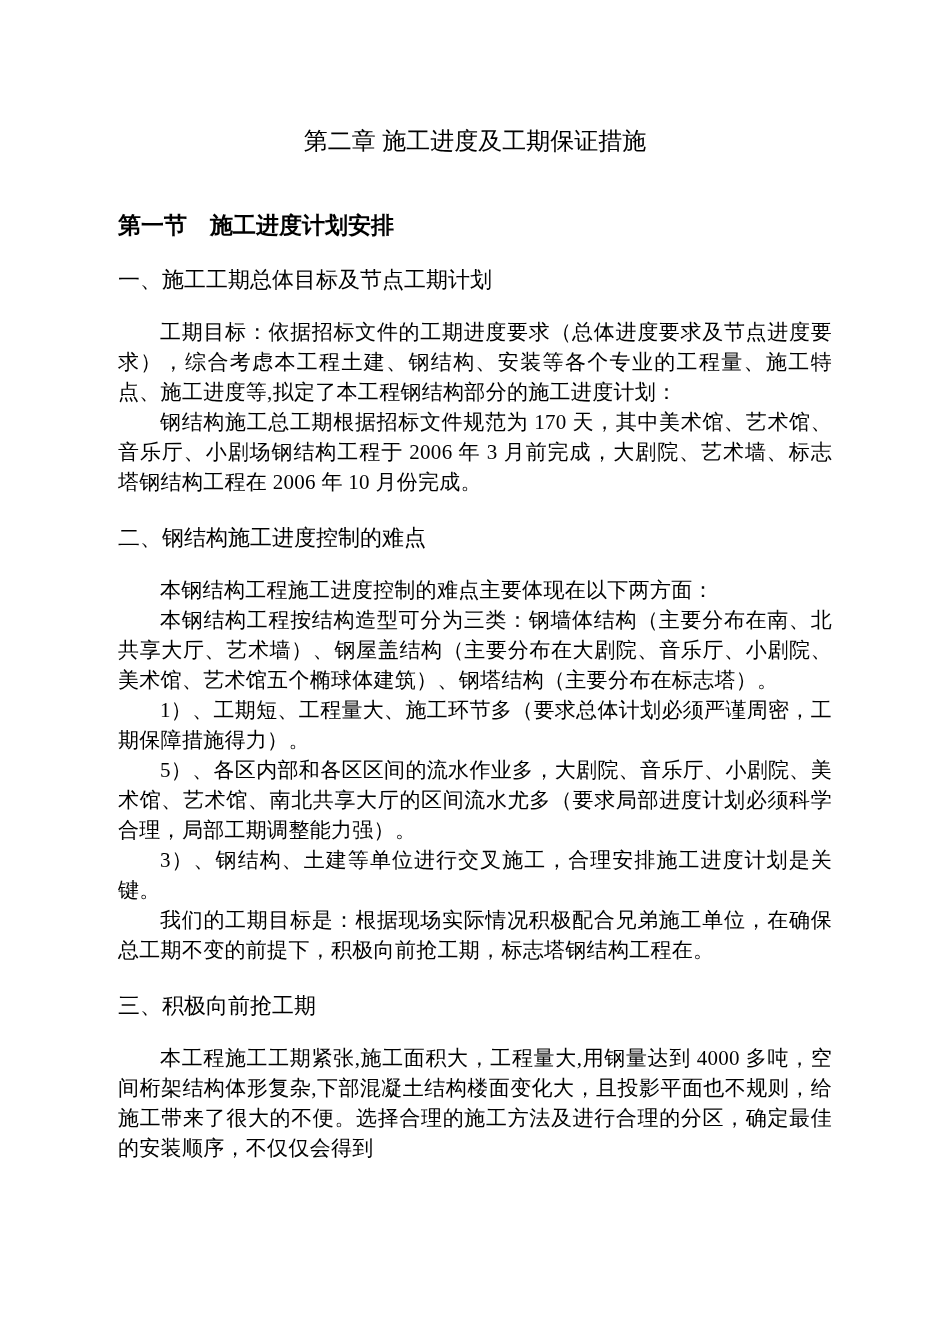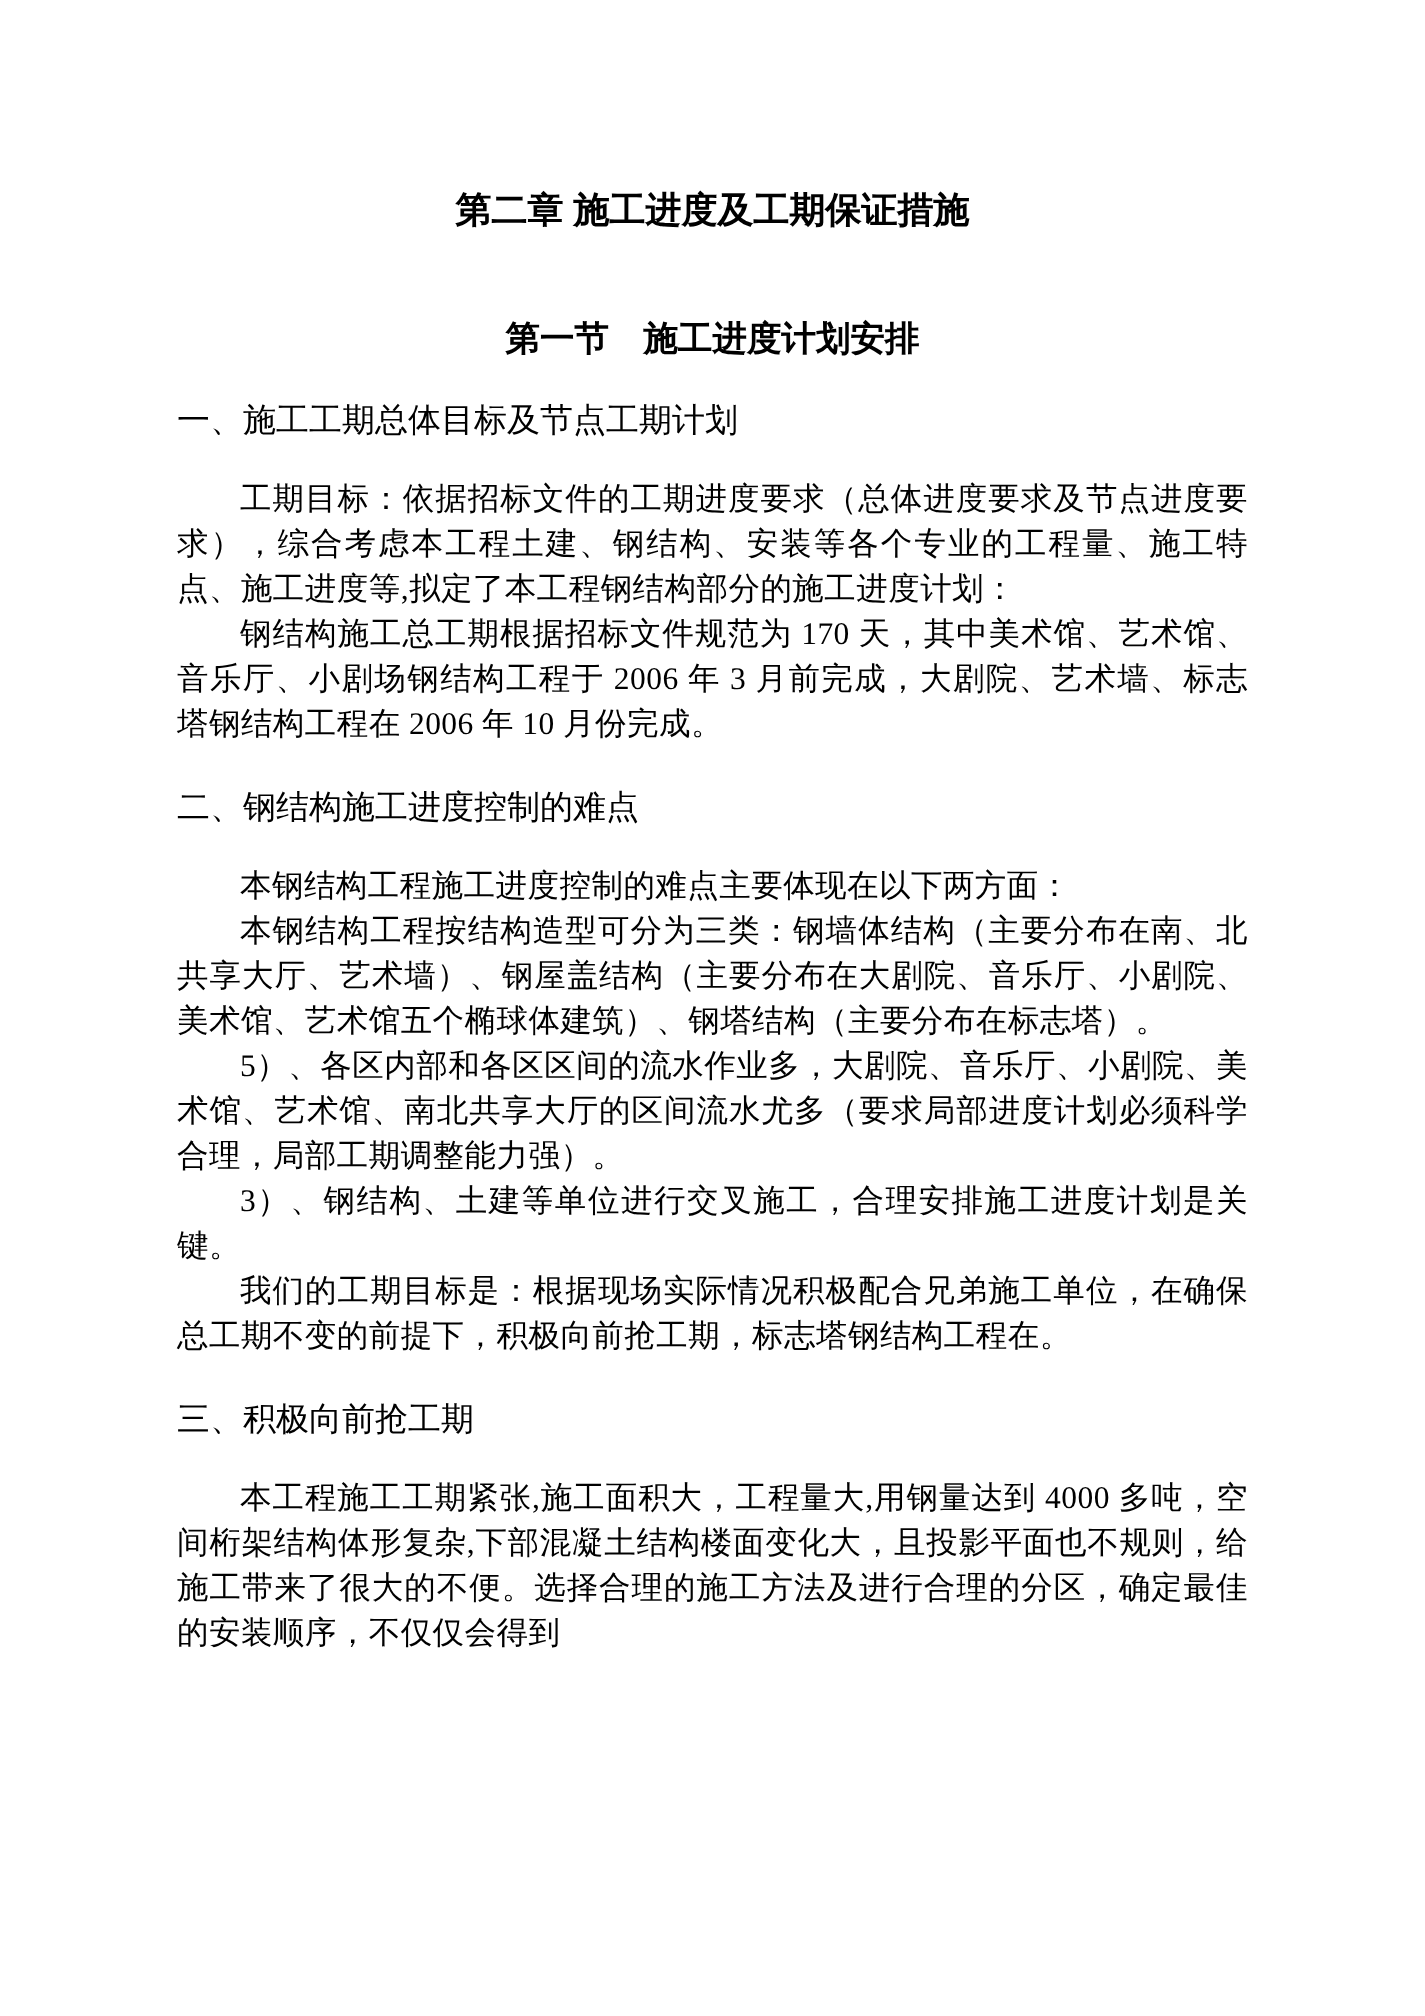--- a/index.html
+++ b/index.html
@@ -18,27 +18,26 @@
     padding: 127px 118px 0 118px;
     font-family: "Liberation Serif", "DejaVu Serif", serif;
     font-size: 21px;
     line-height: 30px;
     overflow: hidden;
   }
   .chapter-title {
     margin: 0;
     text-align: center;
     font-family: "Liberation Sans", "DejaVu Sans", sans-serif;
-    font-weight: bold;
+    font-weight: normal;
     font-size: 24px;
     line-height: 28px;
   }
   .section-title {
     margin: 56px 0 0 0;
-    text-align: center;
     font-family: "Liberation Sans", "DejaVu Sans", sans-serif;
     font-weight: bold;
     font-size: 23px;
     line-height: 28px;
   }
   .sec-heading {
     margin: 27px 0 23px 0;
     font-family: "Liberation Sans", "DejaVu Sans", sans-serif;
     font-weight: normal;
     font-size: 22px;
@@ -64,20 +63,21 @@
   <section>
     <h3 class="sec-heading">一、施工工期总体目标及节点工期计划</h3>
     <p class="doc-para">工期目标：依据招标文件的工期进度要求（总体进度要求及节点进度要求），综合考虑本工程土建、钢结构、安装等各个专业的工程量、施工特点、施工进度等,拟定了本工程钢结构部分的施工进度计划：</p>
     <p class="doc-para">钢结构施工总工期根据招标文件规范为 170 天，其中美术馆、艺术馆、音乐厅、小剧场钢结构工程于 2006 年 3 月前完成，大剧院、艺术墙、标志塔钢结构工程在 2006 年 10 月份完成。</p>
   </section>
 
   <section>
     <h3 class="sec-heading">二、钢结构施工进度控制的难点</h3>
     <p class="doc-para">本钢结构工程施工进度控制的难点主要体现在以下两方面：</p>
     <p class="doc-para">本钢结构工程按结构造型可分为三类：钢墙体结构（主要分布在南、北共享大厅、艺术墙）、钢屋盖结构（主要分布在大剧院、音乐厅、小剧院、美术馆、艺术馆五个椭球体建筑）、钢塔结构（主要分布在标志塔）。</p>
+    <p class="doc-para">1）、工期短、工程量大、施工环节多（要求总体计划必须严谨周密，工期保障措施得力）。</p>
     <p class="doc-para">5）、各区内部和各区区间的流水作业多，大剧院、音乐厅、小剧院、美术馆、艺术馆、南北共享大厅的区间流水尤多（要求局部进度计划必须科学合理，局部工期调整能力强）。</p>
     <p class="doc-para">3）、钢结构、土建等单位进行交叉施工，合理安排施工进度计划是关键。</p>
     <p class="doc-para">我们的工期目标是：根据现场实际情况积极配合兄弟施工单位，在确保总工期不变的前提下，积极向前抢工期，标志塔钢结构工程在。</p>
   </section>
 
   <section>
     <h3 class="sec-heading">三、积极向前抢工期</h3>
     <p class="doc-para">本工程施工工期紧张,施工面积大，工程量大,用钢量达到 4000 多吨，空间桁架结构体形复杂,下部混凝土结构楼面变化大，且投影平面也不规则，给施工带来了很大的不便。选择合理的施工方法及进行合理的分区，确定最佳的安装顺序，不仅仅会得到</p>
   </section>
 

